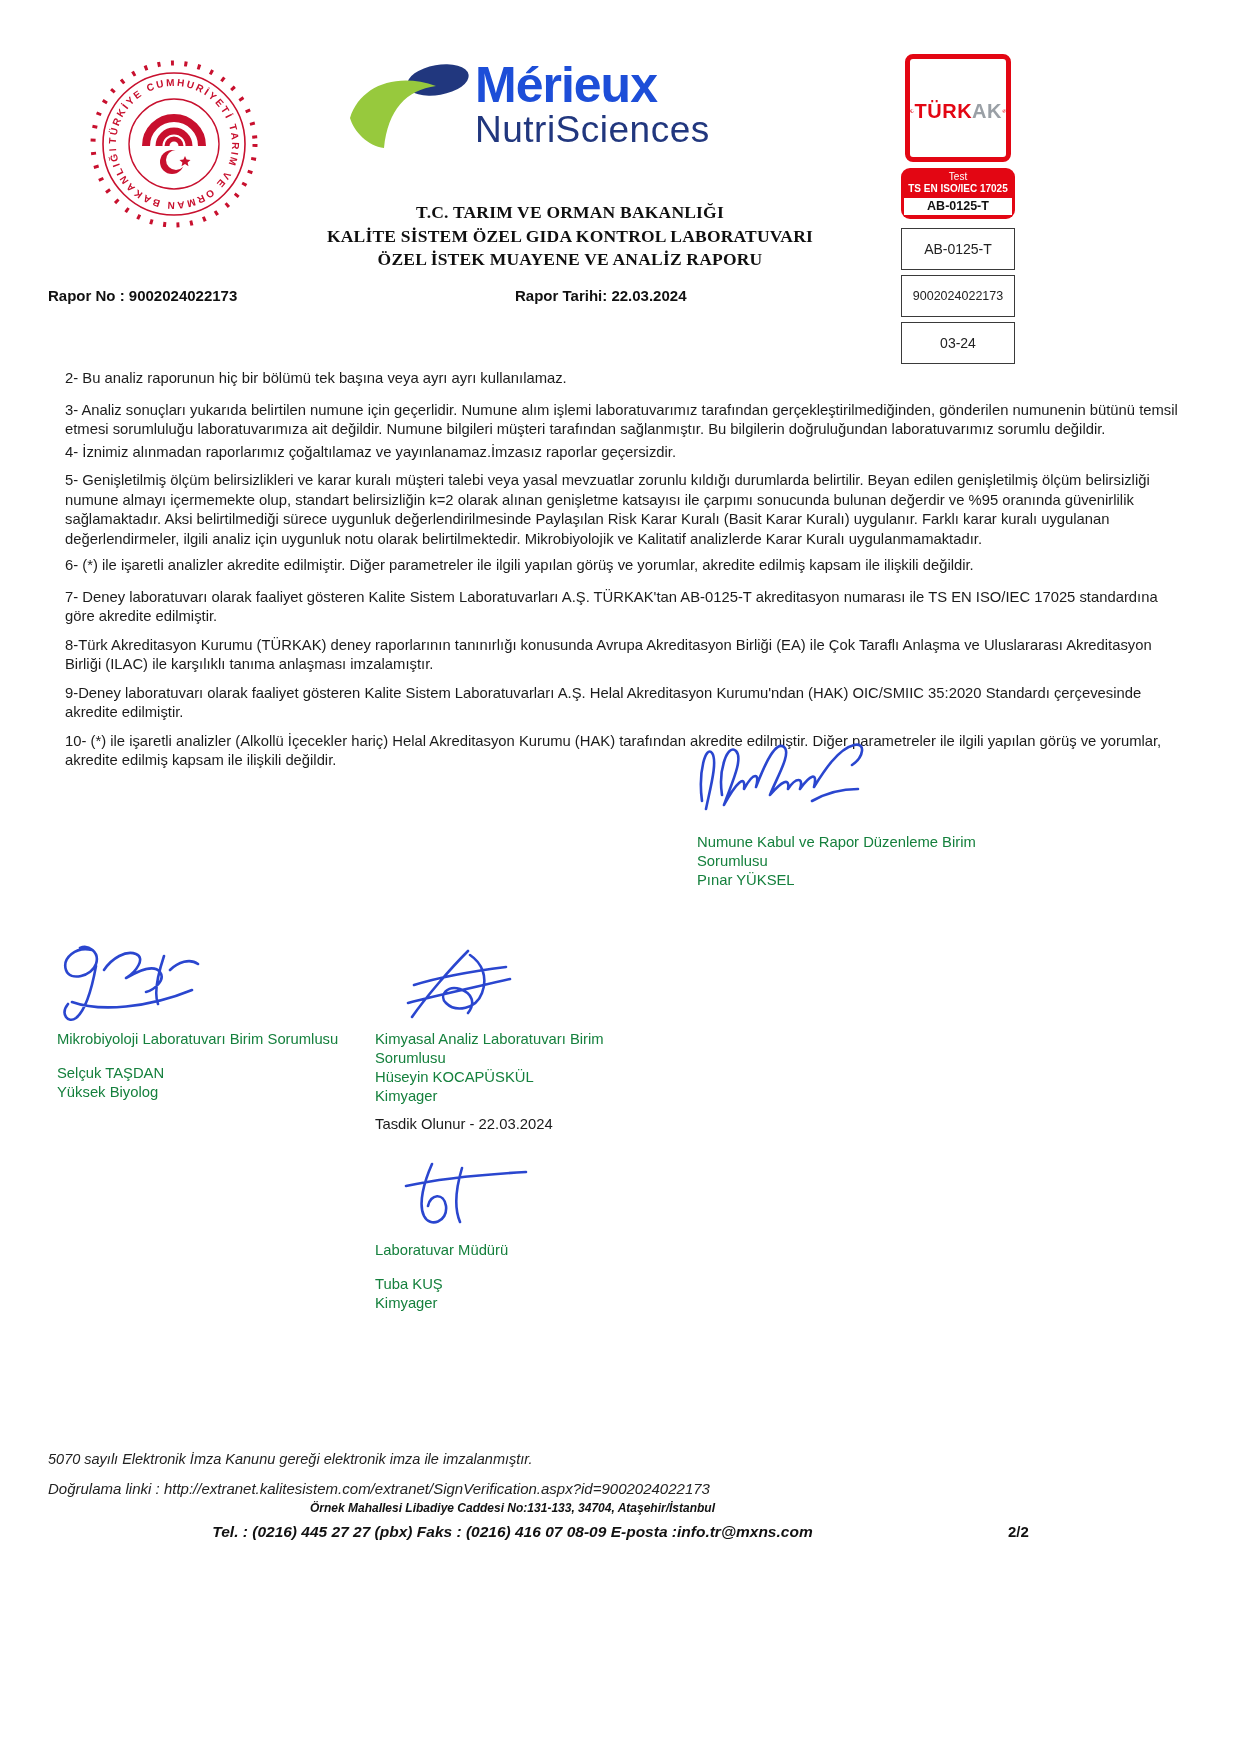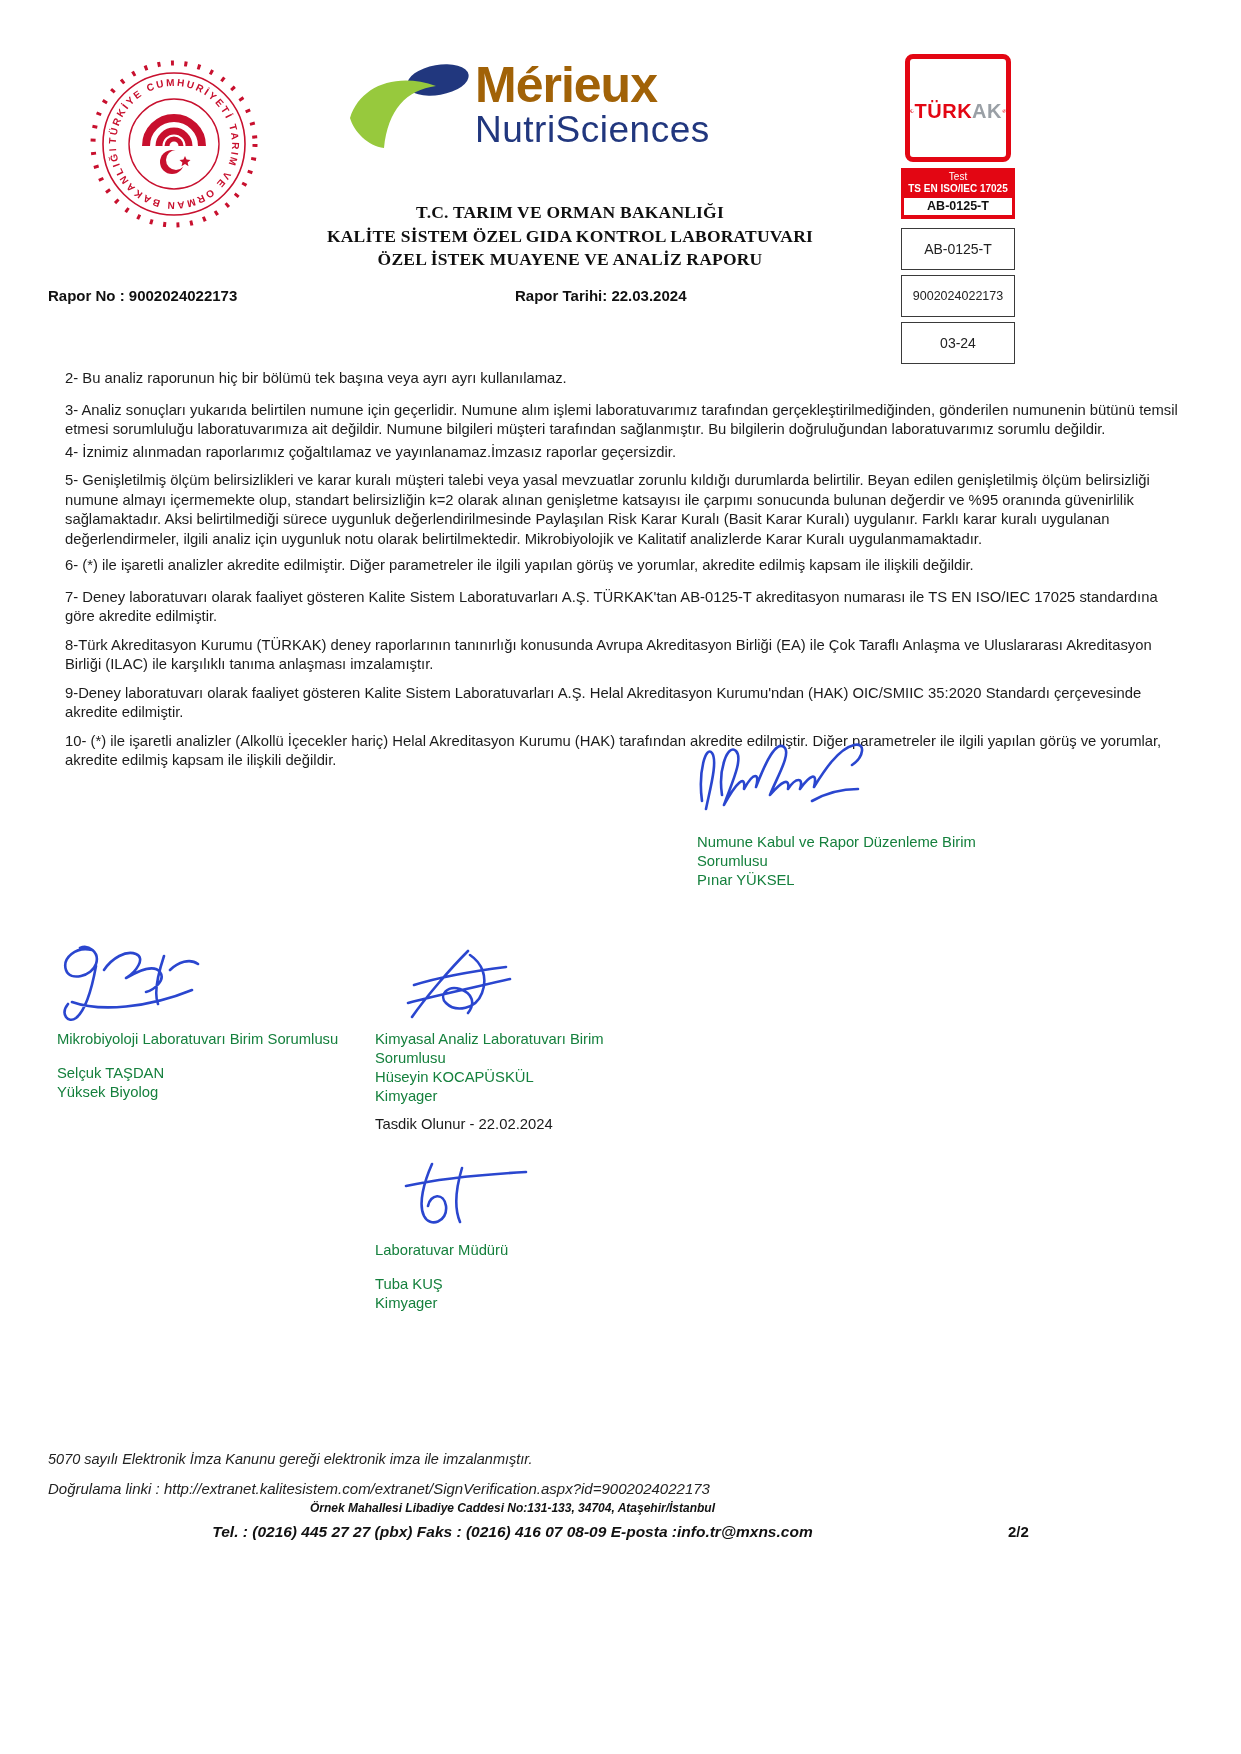--- a/index.html
+++ b/index.html
@@ -8,33 +8,33 @@
     position:relative; width:1241px; height:1754px; margin:0 auto;
     background:#ffffff; overflow:hidden;
     font-family:"Liberation Sans", sans-serif; color:#1b1b1b;
   }
 
   
   .ministry-logo { position:absolute; left:88px; top:58px; width:172px; height:172px; }
 
   .mns-logo { position:absolute; left:346px; top:60px; display:flex; align-items:flex-start; }
   .mns-text { margin-left:4px; }
-  .mns-line1 { font-size:50px; font-weight:bold; color:#a16207; line-height:1.02; letter-spacing:-1px; }
+  .mns-line1 { font-size:50px; font-weight:bold; color:#1d4ed8; line-height:1.02; letter-spacing:-1px; }
   .mns-line2 { font-size:37px; color:#21377e; line-height:1.05; letter-spacing:0.5px; }
 
   .accr-col { position:absolute; left:899px; top:54px; width:118px; }
   .turkak-badge {
     width:106px; height:108px; margin:0 auto; background:#fff;
     border:5px solid #e30613; border-radius:8px;
     display:flex; align-items:center; justify-content:flex-start;
     padding-top:5px;
   }
   .turkak-brand { font-size:20px; font-weight:bold; line-height:1; margin-top:1px; letter-spacing:0.5px; }
   .t-red { color:#e30613; } .t-gray { color:#9aa0a6; }
-  .turkak-redbox { margin-top:6px; width:114px; margin-left:2px; background:#e30613; text-align:center; padding-bottom:1px; }
+  .turkak-redbox { margin-top:6px; width:114px; margin-left:2px; background:#e30613; text-align:center; padding-bottom:1px;border-radius:9px; }
   .rb-test { color:#fff; font-size:10px; line-height:13px; padding-top:2px; }
   .rb-std  { color:#fff; font-size:10px; font-weight:bold; line-height:12px; white-space:nowrap; }
   .rb-no   { background:#fff; color:#111; font-weight:bold; font-size:12.5px; line-height:17px; margin:3px; }
   .cell {
     width:114px; height:42px; margin:5px auto 0; margin-left:2px;
     border:1px solid #3a3a3a; background:#fff;
     display:flex; align-items:center; justify-content:center; font-size:14px; color:#222;
   }
   .cell-first { margin-top:9px; }
   .cell-mid { font-size:12.5px;text-align:center; }
@@ -189,21 +189,21 @@
     <svg width="125" height="85" viewBox="0 0 125 85">
       <path d="M70,8 C52,26 28,54 14,74 M16,42 C42,34 76,28 108,24 M10,60 C40,52 78,44 112,36 M72,12 C84,20 90,34 84,50 C78,66 58,70 48,60 C40,52 50,42 62,46 C74,50 78,60 70,70"></path>
     </svg>
   </div>
   <div class="cap cap-huseyin">
     <div>Kimyasal Analiz Laboratuvarı Birim Sorumlusu</div>
     <div>Hüseyin KOCAPÜSKÜL</div>
     <div>Kimyager</div>
   </div>
 
-  <div class="tasdik">Tasdik Olunur - 22.02.2024</div>
+  <div class="tasdik">Tasdik Olunur - 22.03.2024</div>
 
   <div class="sig sig-tuba">
     <svg width="135" height="85" viewBox="0 0 135 85">
       <path d="M34,16 C26,34 20,56 26,68 C32,80 50,74 48,58 C46,44 32,46 30,58 M8,38 C44,30 92,26 128,24 M64,20 C58,40 56,60 62,74"></path>
     </svg>
   </div>
   <div class="cap cap-tuba">
     <div>Laboratuvar Müdürü</div>
     <div class="name-gap">Tuba KUŞ</div>
     <div>Kimyager</div>

